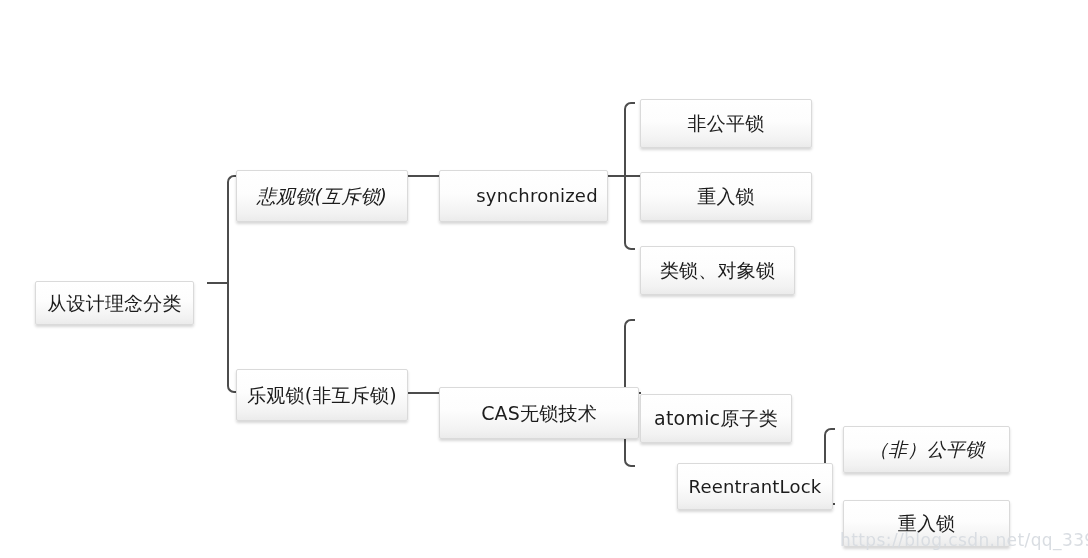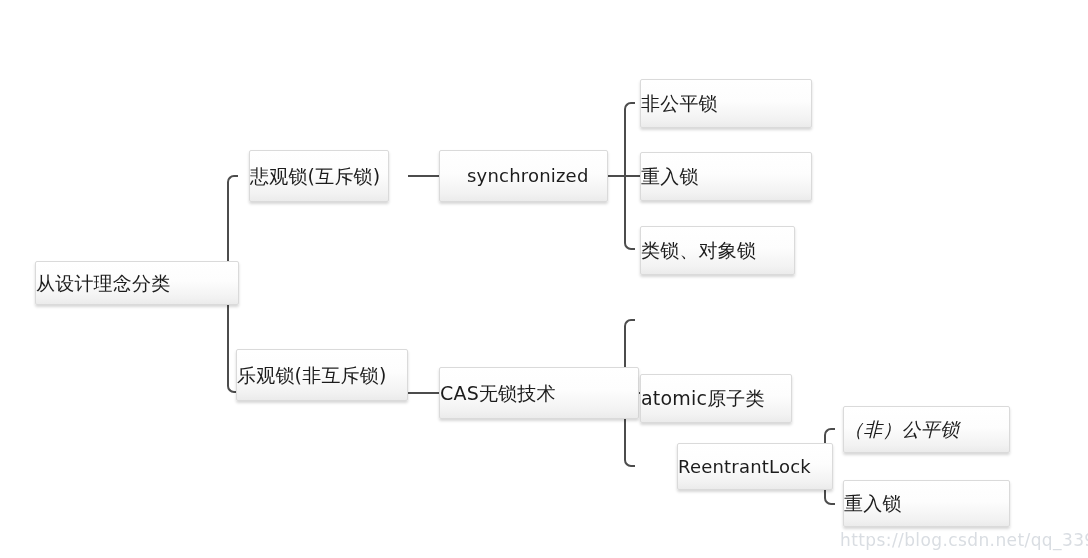--- a/index.html
+++ b/index.html
@@ -17,30 +17,32 @@
     background: #ffffff;
     overflow: hidden;
   }
 
   
   .node {
     position: absolute;
     box-sizing: border-box;
     display: flex;
     align-items: center;
+    justify-content: center;
     background: linear-gradient(to bottom, #ffffff 0%, #fdfdfd 45%, #f2f2f2 85%, #ebebeb 100%);
     border: 1px solid #dadada;
     border-radius: 2px;
     box-shadow: 0 2px 3px rgba(0,0,0,0.16), 0 1px 0 rgba(255,255,255,0.9) inset;
     color: #1c1c1c;
     font-size: 19px;
     line-height: 1.1;
     letter-spacing: 0.2px;
     white-space: nowrap;
     z-index: 3;
+    margin-top: 20px;
   }
   .node .label {
     display: block;
   }
   .node.latin {
     font-size: 18px;
   }
 
   
   .ln {
@@ -96,25 +98,25 @@
   <div class="ln h" style="left:608px; top:392px; width:22px;"></div>
 
   <div class="bracket" style="left:624px; top:319px; width:11px; height:148px;"></div>
 
   <div class="ln h" style="left:624px; top:392px; width:17px;"></div>
 
   <div class="ln h" style="left:812px; top:466px; width:20px;"></div>
 
   <div class="bracket" style="left:824px; top:428px; width:11px; height:77px;"></div>
 
-  <div class="node" style="left:35px; top:261px; width:204px; height:44px;">
+  <div class="node" style="left:35px; top:261px; width:159px; height:44px;">
     <span class="label">从设计理念分类</span>
   </div>
 
-  <div class="node" style="left:249px; top:150px; width:140px; height:52px;">
+  <div class="node" style="left:236px; top:150px; width:172px; height:52px;font-style:italic;">
     <span class="label">悲观锁(互斥锁)</span>
   </div>
 
   <div class="node" style="left:236px; top:349px; width:172px; height:52px;">
     <span class="label">乐观锁(非互斥锁)</span>
   </div>
 
   <div class="node latin" style="left:439px; top:150px; width:169px; height:52px;padding-left:27px;">
     <span class="label">synchronized</span>
   </div>

